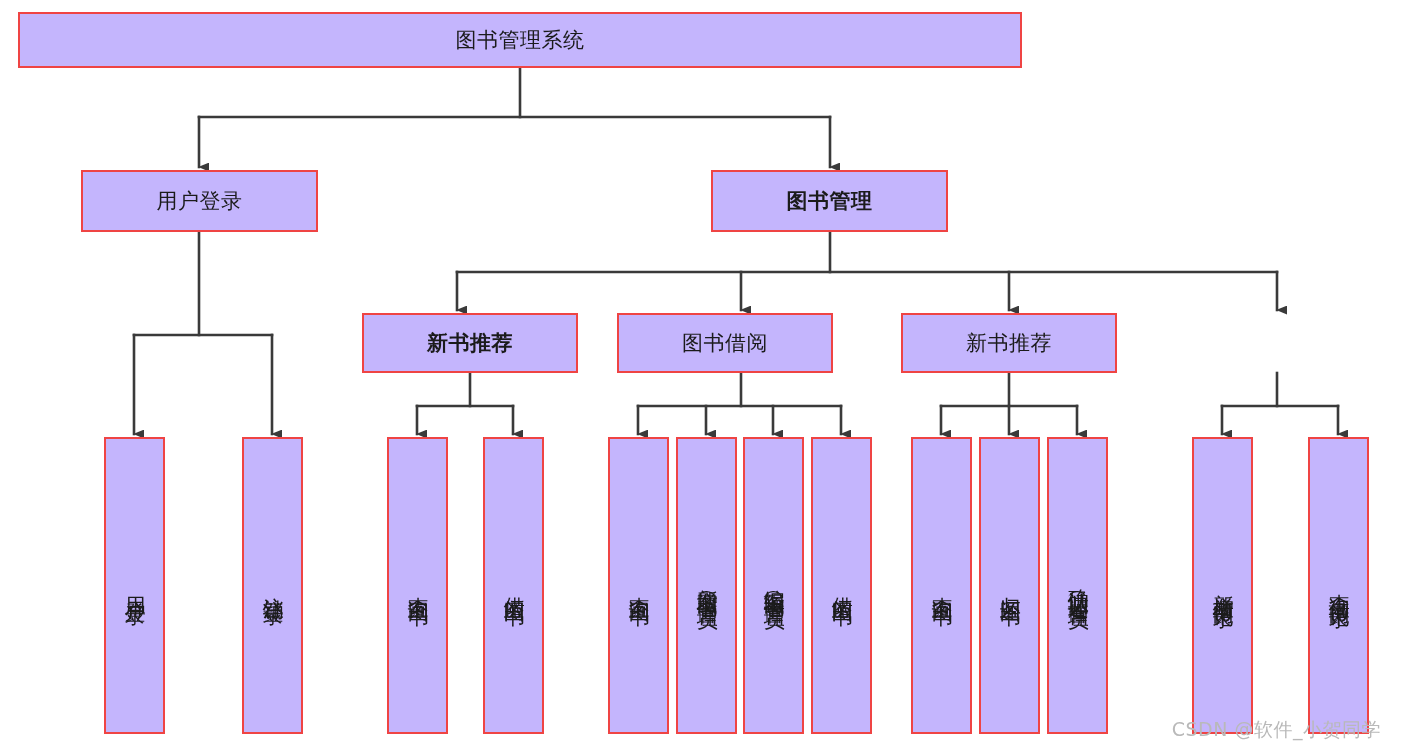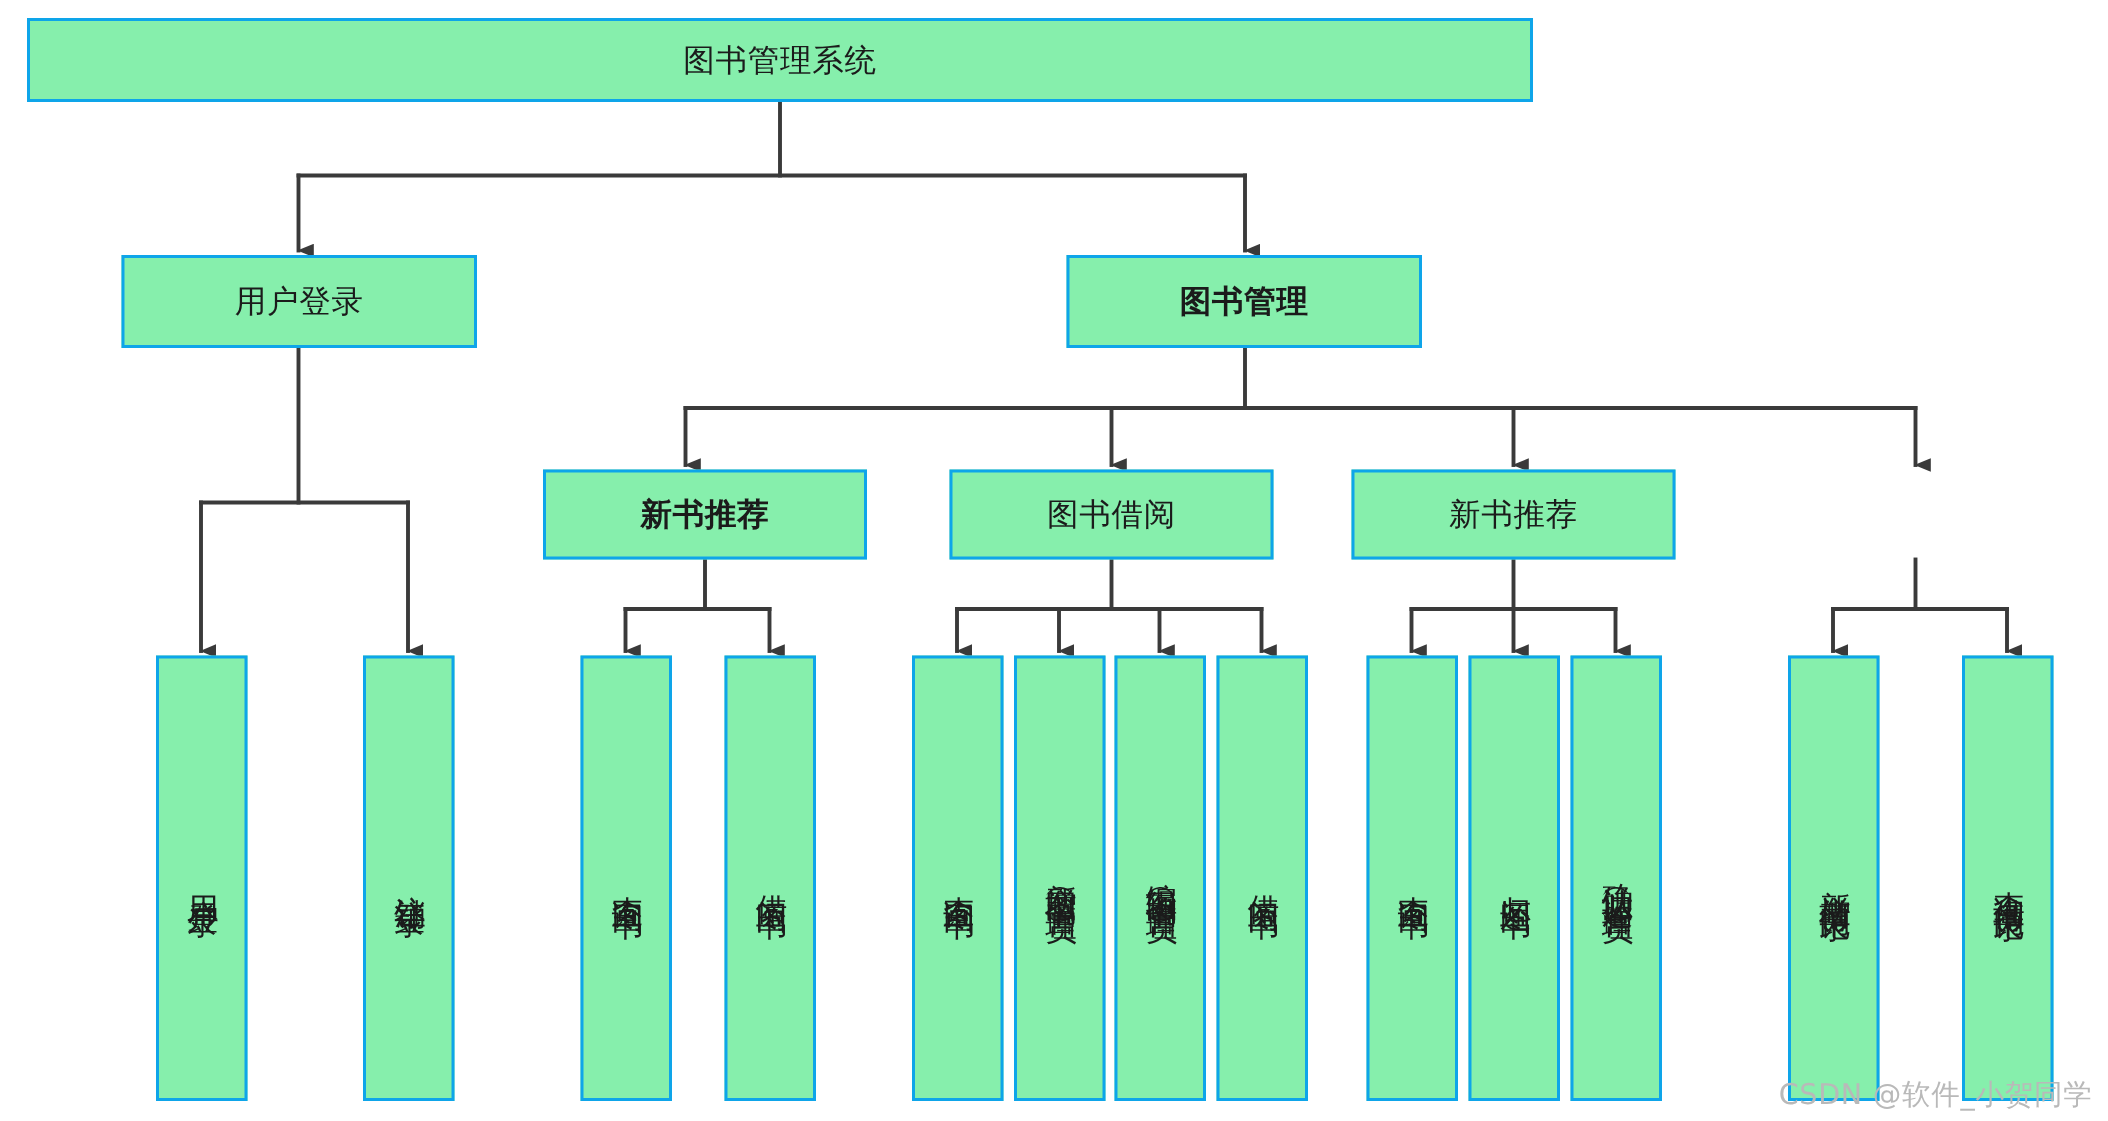--- a/index.html
+++ b/index.html
@@ -9,22 +9,22 @@
     background:#ffffff;
     font-family:"DejaVu Sans","Liberation Sans",sans-serif;
     overflow:hidden;
     position:relative;
   }
   #diagram-root{position:absolute;left:0;top:0;width:1405px;height:747px;}
   .svg-layer{position:absolute;left:0;top:0;width:1405px;height:747px;}
   .node{
     position:absolute;
     box-sizing:border-box;
-    background:#86efac;
-    border:2px solid #0ea5e9;
+    background:#c4b5fd;
+    border:2px solid #ef4444;
     display:flex;
     align-items:center;
     justify-content:center;
   }
   .node .label{
     color:#1b1b1b;
     font-size:21px;
     line-height:1.25;
     letter-spacing:0.5px;
     white-space:nowrap;
@@ -38,21 +38,21 @@
     writing-mode:vertical-rl;
     text-orientation:upright;
     font-size:21px;
     line-height:1.12;
     letter-spacing:3px;
     white-space:nowrap;
     text-align:center;
   }
   .watermark{
     position:absolute;
-    right:10px;
+    right:24px;
     bottom:4px;
     font-size:19px;
     color:#b9b9b9;
     letter-spacing:0.5px;
     white-space:nowrap;
     pointer-events:none;
     margin-left:27px;
   }
 </style>
 </head>
@@ -119,21 +119,21 @@
   <div class="node" style="left:81px;top:170px;width:237px;height:62px;">
     <span class="label">用户登录</span>
   </div>
   <div class="node" style="left:711px;top:170px;width:237px;height:62px;font-weight:bold;">
     <span class="label">图书管理</span>
   </div>
 
   <div class="node" style="left:362px;top:313px;width:216px;height:60px;font-weight:bold;">
     <span class="label">新书推荐</span>
   </div>
-  <div class="node" style="left:633px;top:313px;width:216px;height:60px;">
+  <div class="node" style="left:617px;top:313px;width:216px;height:60px;">
     <span class="label">图书借阅</span>
   </div>
   <div class="node" style="left:901px;top:313px;width:216px;height:60px;">
     <span class="label">新书推荐</span>
   </div>
 
   <div class="node vertical" style="left:104px;top:437px;width:61px;height:297px;">
     <span class="label">用户登录</span>
   </div>
   <div class="node vertical" style="left:242px;top:437px;width:61px;height:297px;">

